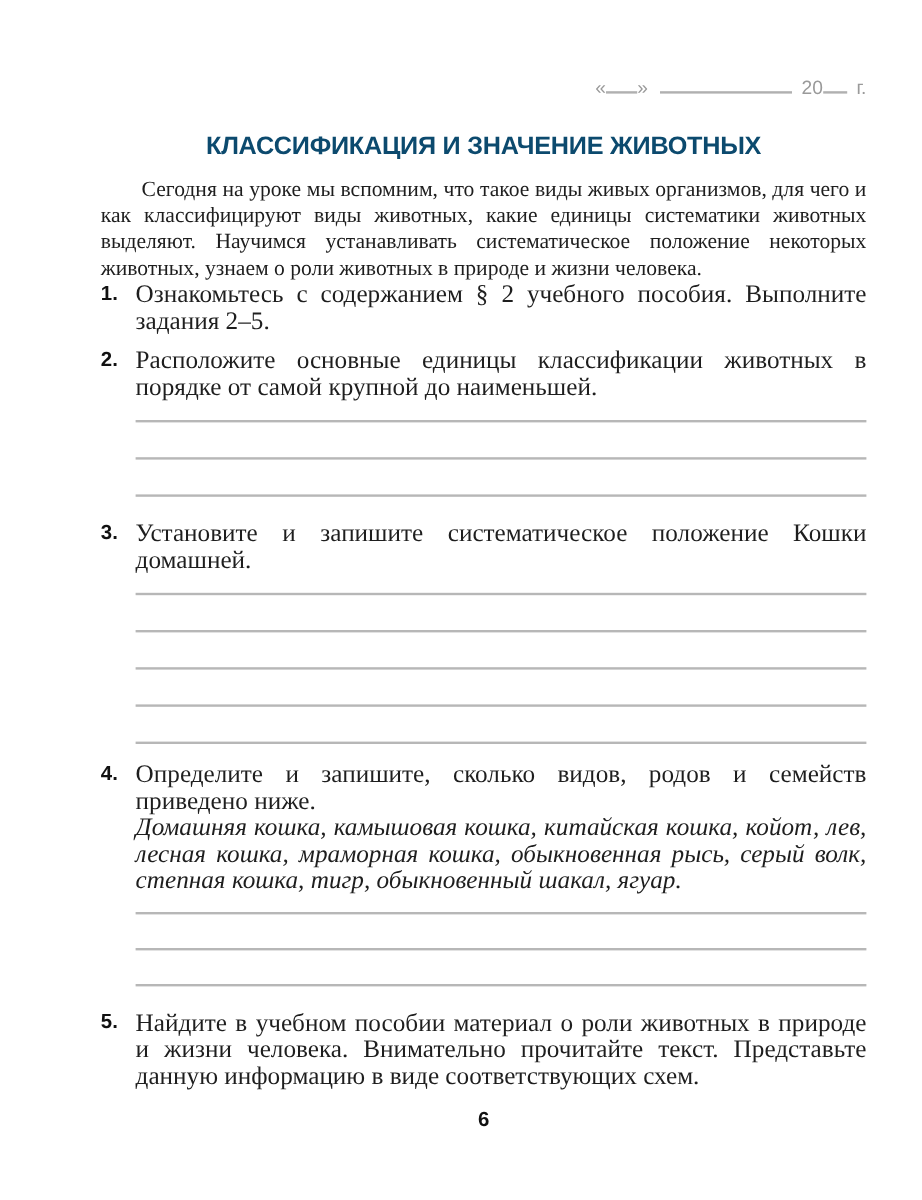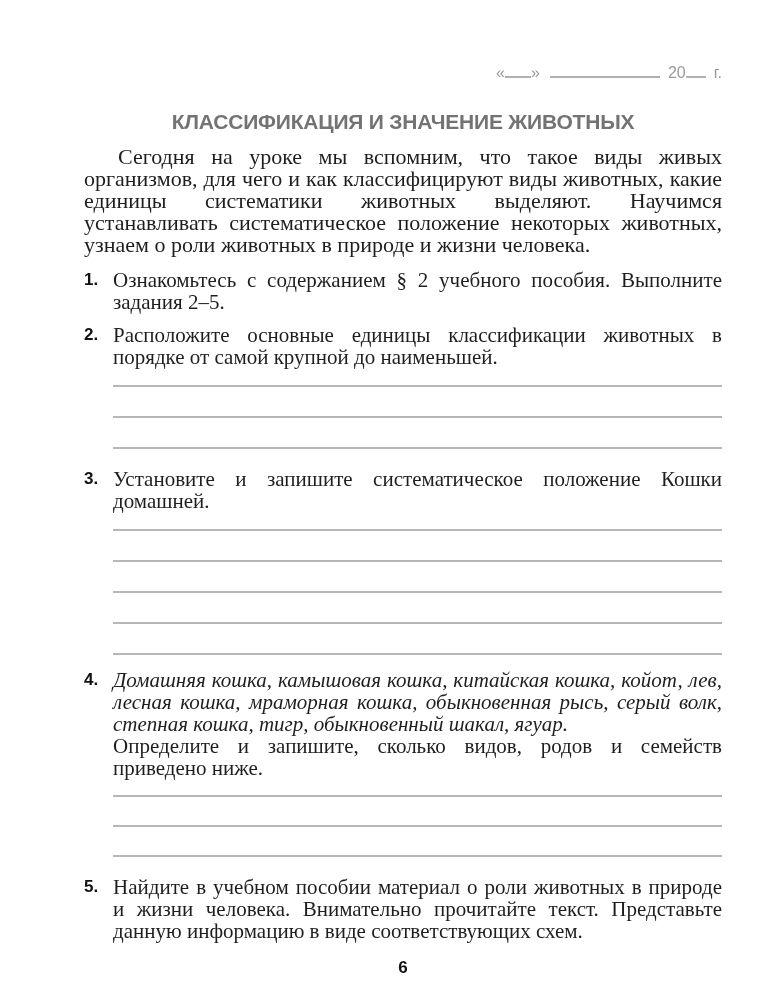--- a/index.html
+++ b/index.html
@@ -35,31 +35,30 @@
   .blank-month { width: 110px; margin: 0 8px 0 10px; }
   .blank-year { width: 20px; margin-right: 8px; }
 
   
   .title {
     text-align: center;
     font-family: "Liberation Sans", sans-serif;
     font-weight: 700;
     font-size: 21px;
     letter-spacing: -0.2px;
-    color: #737373;
+    color: #0c4a6e;
     margin-bottom: 12px;
   }
 
   
   .intro {
-    font-size: 22px;
+    font-size: 18px;
     line-height: 22px;
     text-align: justify;
     text-indent: 34px;
-    margin-bottom: 13px;
   }
 
   
   .task { display: flex; }
   .task-number {
     flex: 0 0 29px;
     font-family: "Liberation Sans", sans-serif;
     font-weight: 700;
     font-size: 17px;
     color: #111;
@@ -142,22 +141,22 @@
       <div class="answer-line"></div>
       <div class="answer-line"></div>
       <div class="answer-line"></div>
       <div class="answer-line"></div>
       <div class="answer-line"></div>
     </div>
 
   <div class="task mt-task4">
     <div class="task-number">4.</div>
     <div class="task-body">
+      <div class="task-text">Определите и запишите, сколько видов, родов и семейств приведено ниже.</div>
       <div class="task-text species">Домашняя кошка, камышовая кошка, китайская кошка, койот, лев, лесная кошка, мраморная кошка, обыкновенная рысь, серый волк, степная кошка, тигр, обыкновенный шакал, ягуар.</div>
-      <div class="task-text">Определите и запишите, сколько видов, родов и семейств приведено ниже.</div>
     </div>
   </div>
   <div class="answer-lines answer-lines-sm">
       <div class="answer-line"></div>
       <div class="answer-line"></div>
       <div class="answer-line"></div>
     </div>
 
   <div class="task mt-task5">
     <div class="task-number">5.</div>

